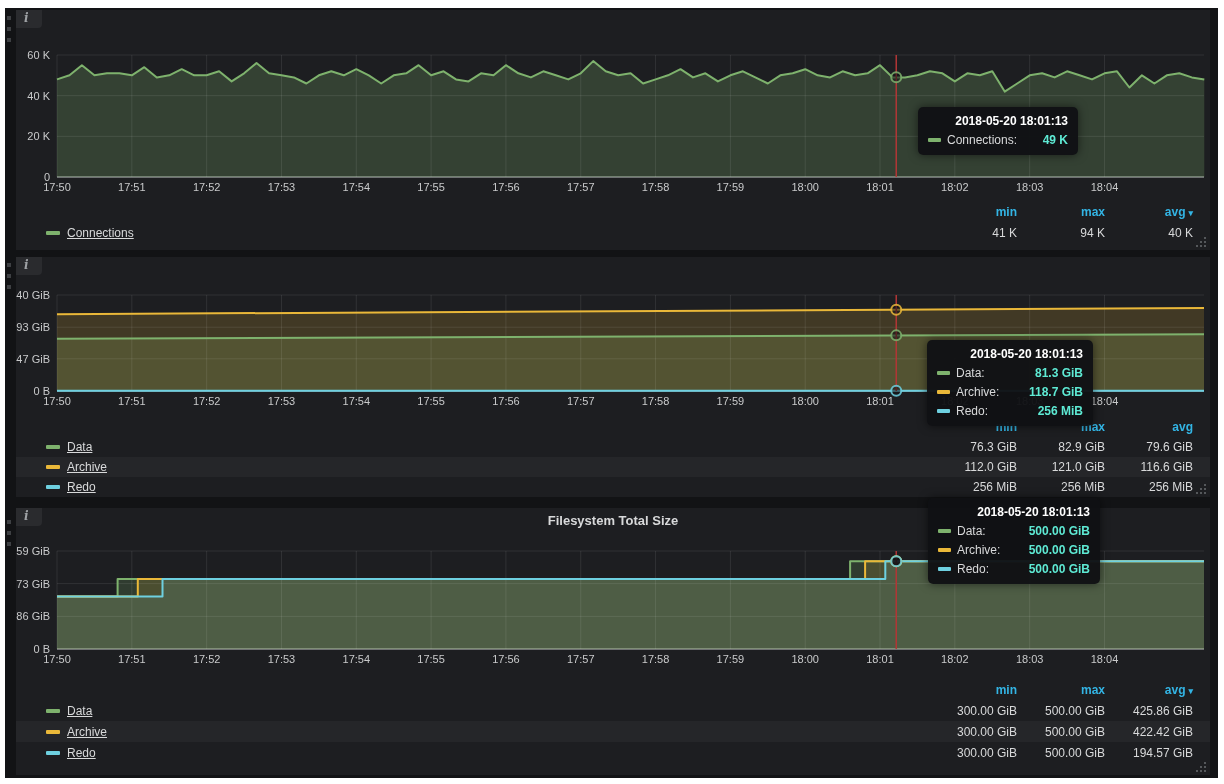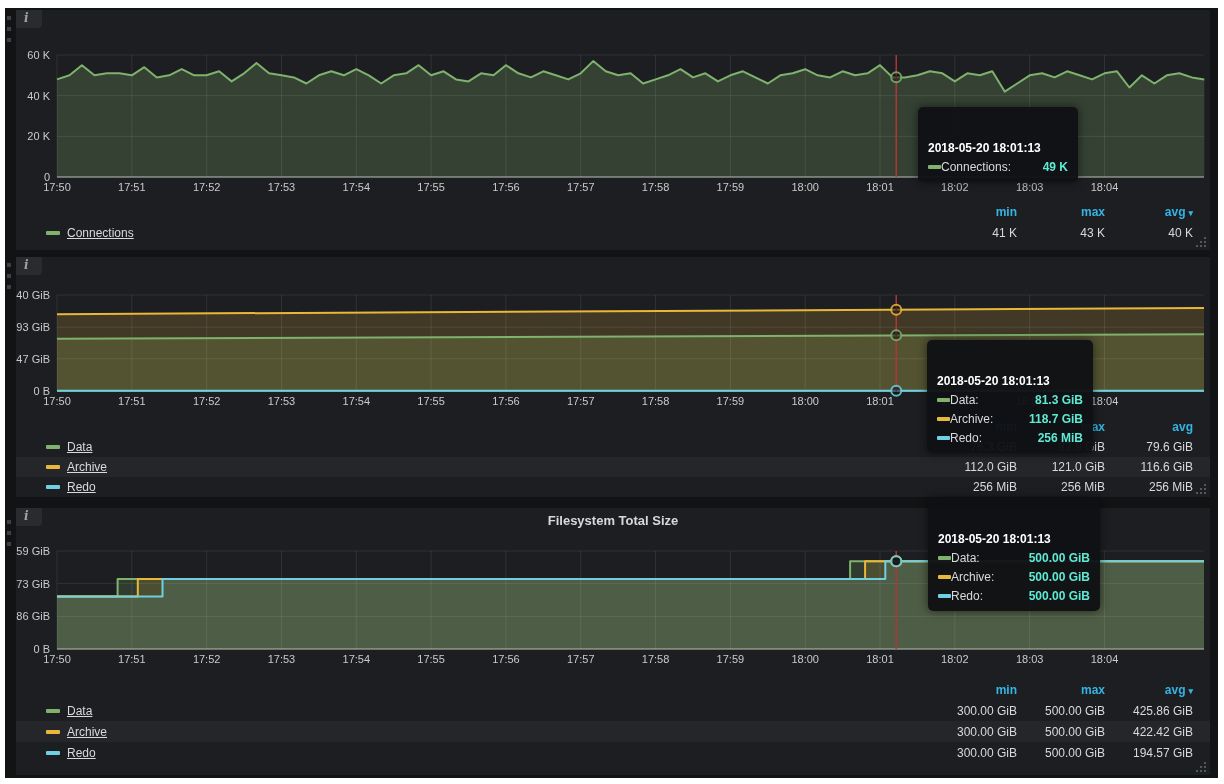--- a/index.html
+++ b/index.html
@@ -21,22 +21,22 @@
   .lrow{display:flex;align-items:center;height:20px;padding:0 17px 0 30px;font-size:12px;color:#d8d9da;}
   .lrow.alt{background:rgba(255,255,255,0.04);}
   .lname{display:flex;align-items:center;gap:7px;cursor:pointer;text-decoration:underline;}
   .ldash{width:14px;height:4px;border-radius:1px;background:#888;}
   .lspacer{flex:1;}
   .lstat{width:88px;text-align:right;}
   .lhead .lstat{color:#33b5e5;font-weight:700;cursor:pointer;}
   .caret{color:#33b5e5;font-size:9px;margin-left:3px;}
   .tooltip{position:absolute;background:rgba(16,17,20,0.96);border-radius:5px;padding:7px 10px 8px 10px;
            z-index:20;box-shadow:0 0 10px rgba(0,0,0,0.55);pointer-events:none;}
-  .tt-title{font-size:12px;font-weight:700;color:#ffffff;text-align:left;white-space:nowrap;margin-top:27px;}
-  .tt-row{display:flex;align-items:center;margin-top:5px;font-size:12px;color:#d8d9da;white-space:nowrap;}
+  .tt-title{font-size:12px;font-weight:700;color:#ffffff;text-align:right;white-space:nowrap;}
+  .tt-row{display:flex;align-items:center;gap:6px;margin-top:5px;font-size:12px;color:#d8d9da;white-space:nowrap;}
   .tt-dash{width:13px;height:4px;border-radius:1px;flex:0 0 auto;}
   .tt-val{margin-left:auto;font-weight:700;color:#5eead4;padding-left:14px;}
   .drag-dots{position:absolute;left:2px;width:4px;height:4px;background:#3e4043;
              box-shadow:0 11px 0 #3e4043,0 22px 0 #3e4043;z-index:2;}
   .resize-handle{position:absolute;right:3px;bottom:2px;width:11px;height:11px;z-index:3;cursor:nwse-resize;}
   .resize-handle::before{content:"";position:absolute;left:8px;top:0;width:2px;height:2px;background:#55585b;
      box-shadow:0 4px 0 #55585b,0 8px 0 #55585b,-4px 4px 0 #55585b,-4px 8px 0 #55585b,-8px 8px 0 #55585b;}
 </style>
 </head>
 <body>
@@ -100,21 +100,21 @@
         <span class="lstat">max</span>
         <span class="lstat"><span>avg</span><span class="caret">▾</span></span>
       </div>
       <div class="lrow" style="height:22px">
         <span class="lname">
           <span class="ldash" style="background: rgb(126, 178, 109);"></span>
           <span>Connections</span>
         </span>
         <span class="lspacer"></span>
         <span class="lstat">41 K</span>
-        <span class="lstat">43 K</span>
+        <span class="lstat">94 K</span>
         <span class="lstat">40 K</span>
       </div>
     </div>
     <div class="resize-handle"></div>
   </section>
 
   <div class="drag-dots" style="top:255px"></div>
   <section class="panel" id="panel2">
     <div class="corner-info">
       <span class="i-glyph">i</span>

